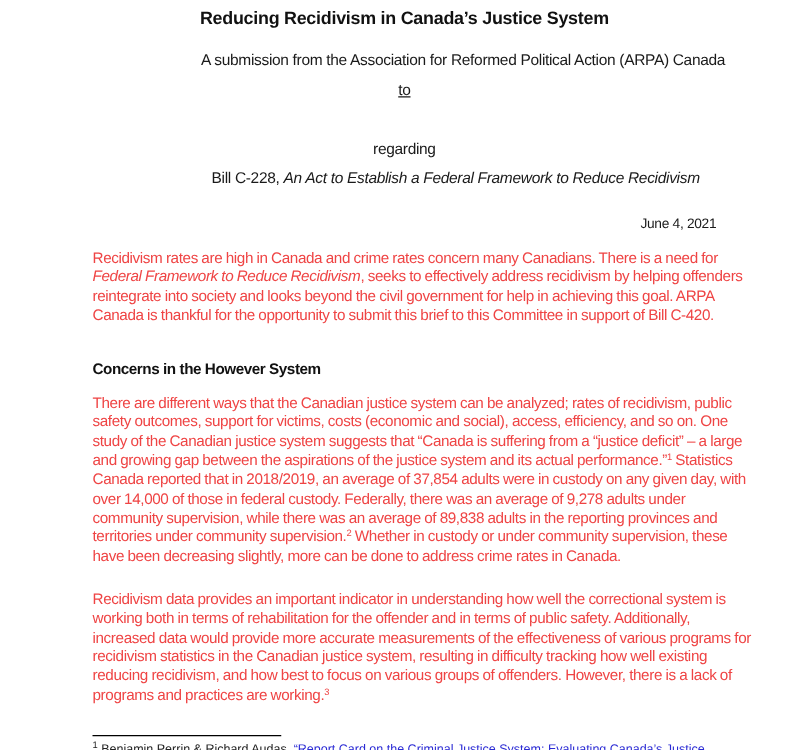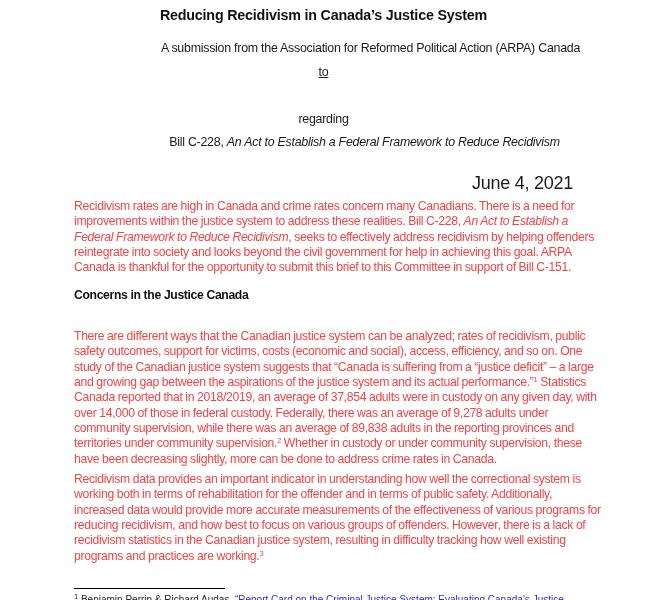--- a/index.html
+++ b/index.html
@@ -44,21 +44,21 @@
     }
     .l1 { top: 41px; padding-left: 47px; }
     .l2 { top: 65px; text-decoration: underline; }
     .l3 { top: 88px; }
     .l4 { top: 112px; }
     .l5 { top: 135px; padding-left: 41px; }
     .date {
       position: absolute;
       top: 173px;
       right: 74px;
-      font-size: 18px;
+      font-size: 11px;
       letter-spacing: -0.25px;
     }
     .body-block {
       position: absolute;
       left: 74px;
       width: 510px;
       font-size: 12.2px;
       line-height: 15.35px;
       letter-spacing: -0.3px;
       word-spacing: -0.3px;
@@ -67,21 +67,21 @@
     .p1 { top: 199px; }
     .heading {
       position: absolute;
       left: 74px;
       top: 288px;
       font-size: 12.2px;
       font-weight: bold;
       letter-spacing: -0.35px;
       color: #111;
     }
-    .p2 { top: 329px; }
+    .p2 { top: 315px; }
     .p3 { top: 472px; }
     .line {
       display: block;
       white-space: nowrap;
     }
     sup {
       font-size: 7.5px;
       vertical-align: 4px;
       line-height: 0;
     }
@@ -117,46 +117,45 @@
   <div class="center-line l2">to</div>
   <div class="center-line l4">regarding</div>
   <div class="center-line l5">
     <span>Bill C-228, </span><em>An Act to Establish a Federal Framework to Reduce Recidivism</em>
   </div>
 
   <div class="date">June 4, 2021</div>
 
   <div class="body-block p1">
     <span class="line">Recidivism rates are high in Canada and crime rates concern many Canadians. There is a need for</span>
-    <span class="line"><span>improvements within the justice system to address these realities. Bill C-228, </span><em>An Act to Establish a</em></span>
     <span class="line"><em>Federal Framework to Reduce Recidivism</em><span>, seeks to effectively address recidivism by helping offenders</span></span>
     <span class="line">reintegrate into society and looks beyond the civil government for help in achieving this goal. ARPA</span>
-    <span class="line">Canada is thankful for the opportunity to submit this brief to this Committee in support of Bill C-151.</span>
+    <span class="line">Canada is thankful for the opportunity to submit this brief to this Committee in support of Bill C-420.</span>
   </div>
 
-  <div class="heading">Concerns in the Justice Canada</div>
+  <div class="heading">Concerns in the However System</div>
 
   <div class="body-block p2">
     <span class="line">There are different ways that the Canadian justice system can be analyzed; rates of recidivism, public</span>
     <span class="line">safety outcomes, support for victims, costs (economic and social), access, efficiency, and so on. One</span>
     <span class="line">study of the Canadian justice system suggests that “Canada is suffering from a “justice deficit” – a large</span>
     <span class="line"><span>and growing gap between the aspirations of the justice system and its actual performance.”</span><sup>1</sup><span> Statistics</span></span>
     <span class="line">Canada reported that in 2018/2019, an average of 37,854 adults were in custody on any given day, with</span>
     <span class="line">over 14,000 of those in federal custody. Federally, there was an average of 9,278 adults under</span>
     <span class="line">community supervision, while there was an average of 89,838 adults in the reporting provinces and</span>
     <span class="line"><span>territories under community supervision.</span><sup>2</sup><span> Whether in custody or under community supervision, these</span></span>
     <span class="line">have been decreasing slightly, more can be done to address crime rates in Canada.</span>
   </div>
 
   <div class="body-block p3">
     <span class="line">Recidivism data provides an important indicator in understanding how well the correctional system is</span>
     <span class="line">working both in terms of rehabilitation for the offender and in terms of public safety. Additionally,</span>
     <span class="line">increased data would provide more accurate measurements of the effectiveness of various programs for</span>
+    <span class="line">recidivism statistics in the Canadian justice system, resulting in difficulty tracking how well existing</span>
     <span class="line">reducing recidivism, and how best to focus on various groups of offenders. However, there is a lack of</span>
-    <span class="line">recidivism statistics in the Canadian justice system, resulting in difficulty tracking how well existing</span>
     <span class="line"><span>programs and practices are working.</span><sup>3</sup></span>
   </div>
 
   <div class="footnote-rule"></div>
 
   <div class="footnote">
     <sup>1</sup><span> Benjamin Perrin &amp; Richard Audas, </span><span class="link">“Report Card on the Criminal Justice System: Evaluating Canada’s Justice</span>
   </div>
 
 </div>

